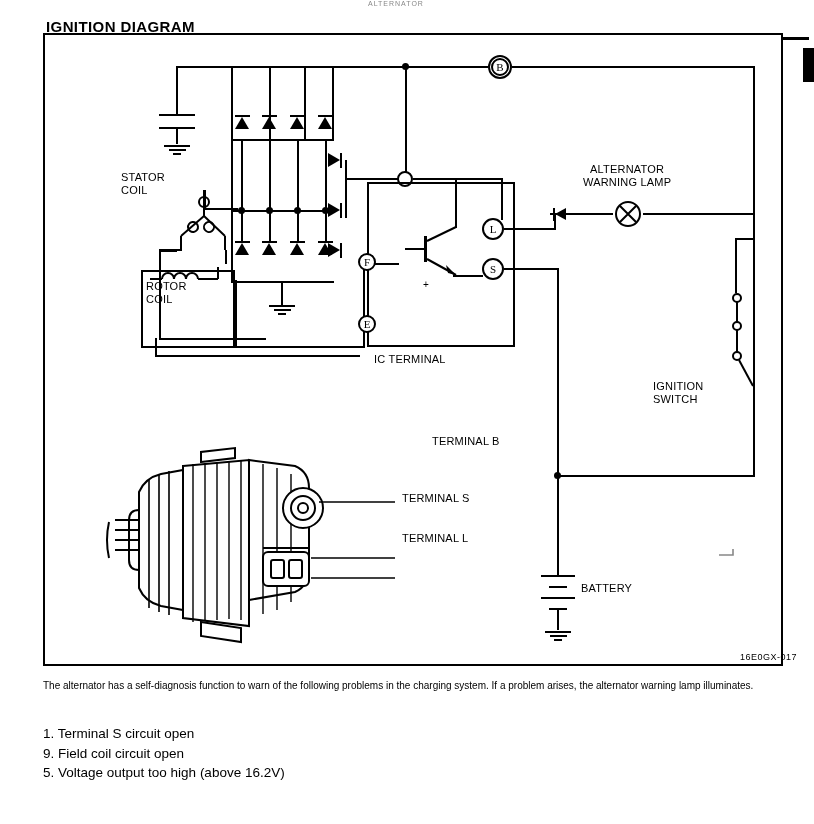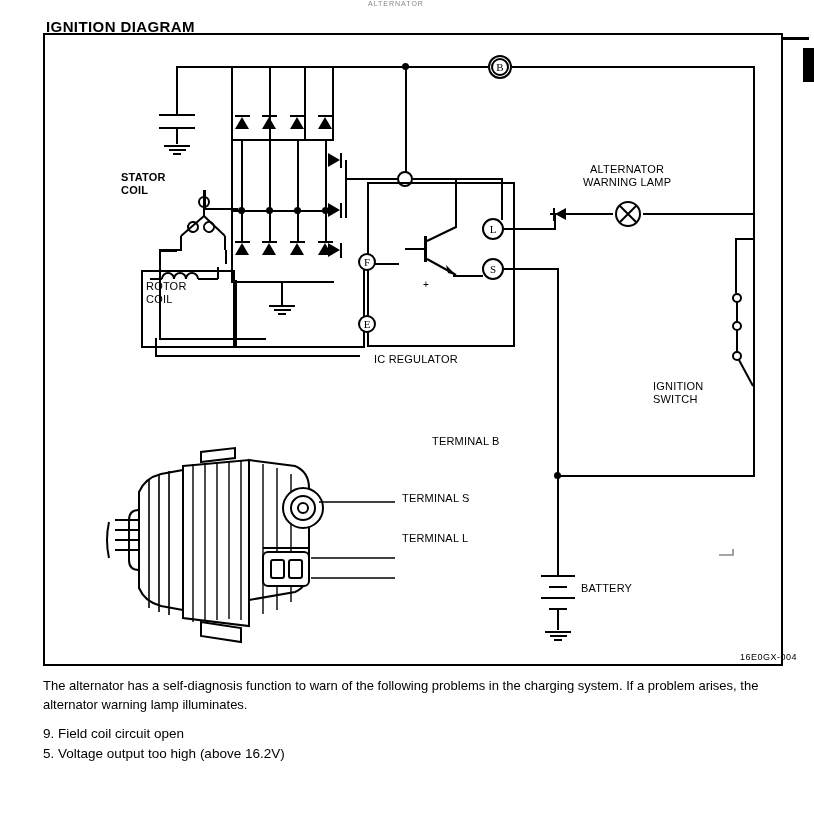--- a/index.html
+++ b/index.html
@@ -189,21 +189,21 @@
   
   .tr-bar { position: absolute; width: 3px; height: 26px; background:#000; }
   
   .alt-svg { position: absolute; left: 60px; top: 405px; }
   
   .para {
     position: absolute;
     left: 43px;
     top: 676px;
     width: 770px;
-    font-size: 13px;
+    font-size: 10px;
     line-height: 19px;
   }
   .list {
     position: absolute;
     left: 43px;
     top: 724px;
     width: 600px;
     font-size: 13.5px;
     line-height: 19.5px;
   }
@@ -292,21 +292,21 @@
     <div class="wire vw" style="left:300px; top:125px; height:58px;"></div>
     <div class="wire hw" style="left:300px; top:143px; width:54px;"></div>
 
     <div class="wire vw" style="left:236px; top:246px; height:24px;"></div>
     <div class="ground" style="left:224px; top:268px;">
       <i></i>
         <i></i>
         <i></i>
     </div>
 
-    <div class="lbl" style="left:76px; top:136px;font-weight:bold;">STATOR
+    <div class="lbl" style="left:76px; top:136px;">STATOR
 COIL</div>
     <svg class="ground" style="left:114px; top:155px;" width="86" height="80" viewBox="0 0 86 80">
 
       <path d="M45,8 L45,26" stroke="#000" stroke-width="2" fill="none"></path>
       <path d="M45,26 L22,46 M45,26 L66,46" stroke="#000" stroke-width="2" fill="none"></path>
 
       <path d="M40,12 a5,5 0 1,1 10,0 a5,5 0 1,1 -10,0" stroke="#000" stroke-width="2" fill="none"></path>
       <path d="M30,34 a5,5 0 1,1 8,6 a5,5 0 1,1 -8,-6" stroke="#000" stroke-width="2" fill="none"></path>
       <path d="M54,34 a5,5 0 1,0 -8,6 a5,5 0 1,0 8,-6" stroke="#000" stroke-width="2" fill="none"></path>
 
@@ -331,21 +331,21 @@
       <path d="M50,22 L70,22" stroke="#000" stroke-width="2" fill="none"></path>
       <path d="M70,22 L70,10" stroke="#000" stroke-width="2" fill="none"></path>
     </svg>
 
     <div class="wire vw" style="left:190px; top:245px; height:68px;"></div>
     <div class="wire hw" style="left:190px; top:311px; width:130px;"></div>
     <div class="wire vw" style="left:318px; top:228px; height:85px;"></div>
     <div class="wire hw" style="left:318px; top:228px; width:36px;"></div>
 
     <div class="ground" style="left:322px; top:147px; width:148px; height:165px; border:2px solid #000; box-sizing:border-box; background:transparent;"></div>
-    <div class="lbl" style="left:329px; top:318px;">IC REGULATOR</div>
+    <div class="lbl" style="left:329px; top:318px;">IC TERMINAL</div>
 
     <div class="circle-term" style="left:313px; top:218px; width:18px; height:18px; line-height:15px;">
       <span>F</span>
     </div>
     <div class="circle-term" style="left:313px; top:280px; width:18px; height:18px; line-height:15px;">
       <span>E</span>
     </div>
 
     <div class="wire hw" style="left:110px; top:320px; width:205px;"></div>
     <div class="wire vw" style="left:110px; top:303px; height:19px;"></div>
@@ -457,22 +457,23 @@
     <div class="lbl" style="left:387px; top:400px;">TERMINAL B</div>
     <div class="lbl" style="left:357px; top:457px;">TERMINAL S</div>
     <div class="lbl" style="left:357px; top:497px;">TERMINAL L</div>
 
     <svg class="ground" style="left:672px; top:510px;" width="24" height="14" viewBox="0 0 24 14">
       <path d="M2,10 l14,0 l0,-6" stroke="#888" stroke-width="1.6" fill="none"></path>
     </svg>
 
   </div>
 
-  <div class="fig-code">16E0GX-004</div>
+  <div class="fig-code">16E0GX-017</div>
 
   <div class="para">The alternator has a self-diagnosis function to warn of the following problems in the charging system. If a problem arises, the alternator warning lamp illuminates.</div>
 
   <div class="list">
+    <div>1. Terminal S circuit open</div>
     <div>9. Field coil circuit open</div>
     <div>5. Voltage output too high (above 16.2V)</div>
   </div>
 
 </div>
 
 </body></html>

